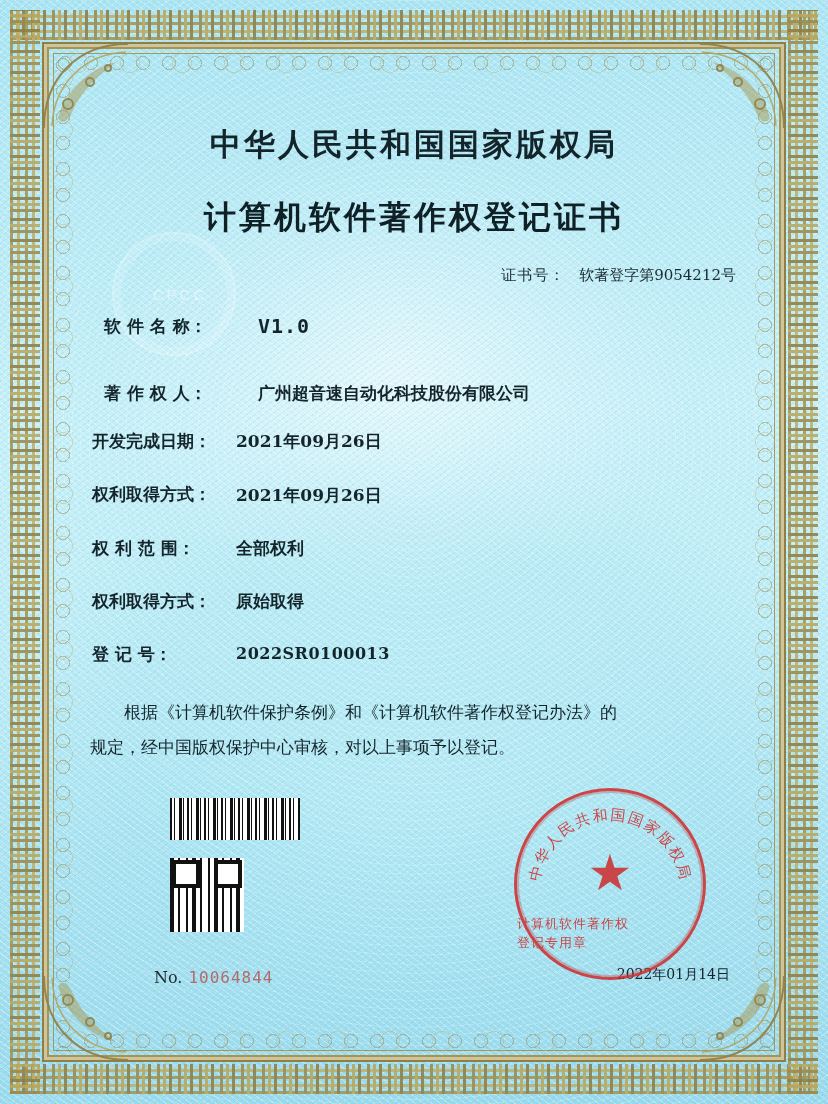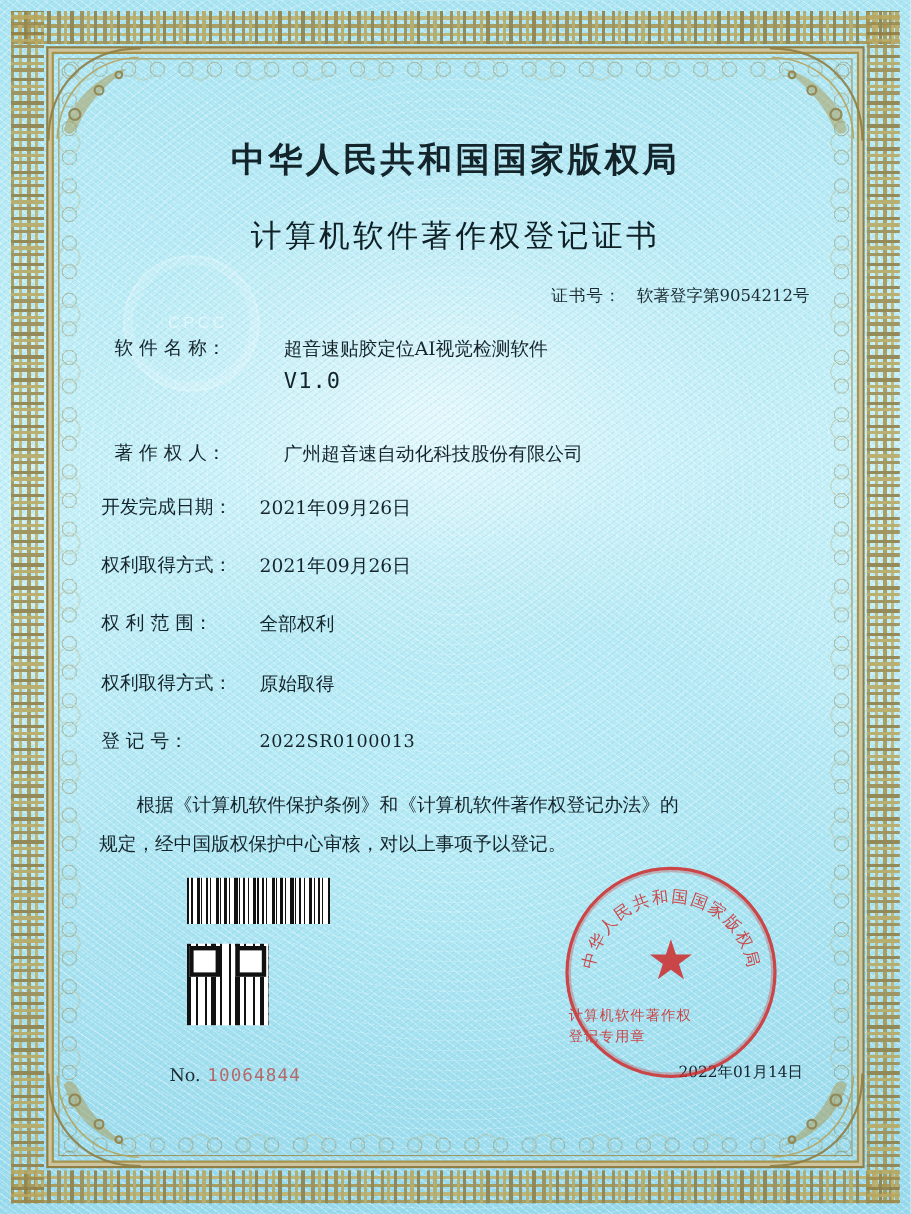--- a/index.html
+++ b/index.html
@@ -171,48 +171,49 @@
   .title-block { text-align: center; }
   .title-main {
     font-size: 31px;
     letter-spacing: 3px;
     color: #14242b;
     font-weight: 700;
     margin-top: 28px;
     font-family: "DejaVu Serif", serif;
   }
   .title-sub {
-    font-size: 28px;
+    font-size: 32px;
     letter-spacing: 3px;
     color: #0f2026;
-    font-weight: 400;
+    font-weight: 700;
     margin-top: 30px;
     font-family: "DejaVu Serif", serif;
   }
 
   .cert-no {
     margin-top: 26px;
     text-align: right;
     padding-right: 22px;
     font-size: 15px;
     color: #1b2b31;
     font-family: "DejaVu Serif", serif;
   }
   .cert-no .label { letter-spacing: 1px; }
   .cert-no .value { margin-left: 14px; }
 
   .fields { margin-top: 26px; padding-left: 34px; }
 
   .field-row {
     display: flex;
-    align-items: flex-start;
+    align-items: center;
     margin-bottom: 22px;
     font-size: 17px;
     color: #14242b;
     font-family: "DejaVu Serif", serif;
+    font-weight: bold;
   }
   .field-label {
     width: 140px;
     flex: none;
     letter-spacing: 0px;
     white-space: nowrap;
   }
   .field-value {
     flex: 1;
     padding-left: 14px;
@@ -422,21 +423,20 @@
     </div>
 
     <div class="cert-no">
       <span class="label">证书号：</span><span class="value">软著登字第9054212号</span>
     </div>
 
     <div class="fields">
       <div class="field-row">
         <div class="field-label">软 件 名 称：</div>
         <div class="field-value">
-          <div>超音速贴胶定位AI视觉检测软件</div>
           <div class="line2">V1.0</div>
         </div>
       </div>
       <div class="gap-lg"></div>
       <div class="field-row">
         <div class="field-label">著 作 权 人：</div>
         <div class="field-value">广州超音速自动化科技股份有限公司</div>
       </div>
     </div>
 

